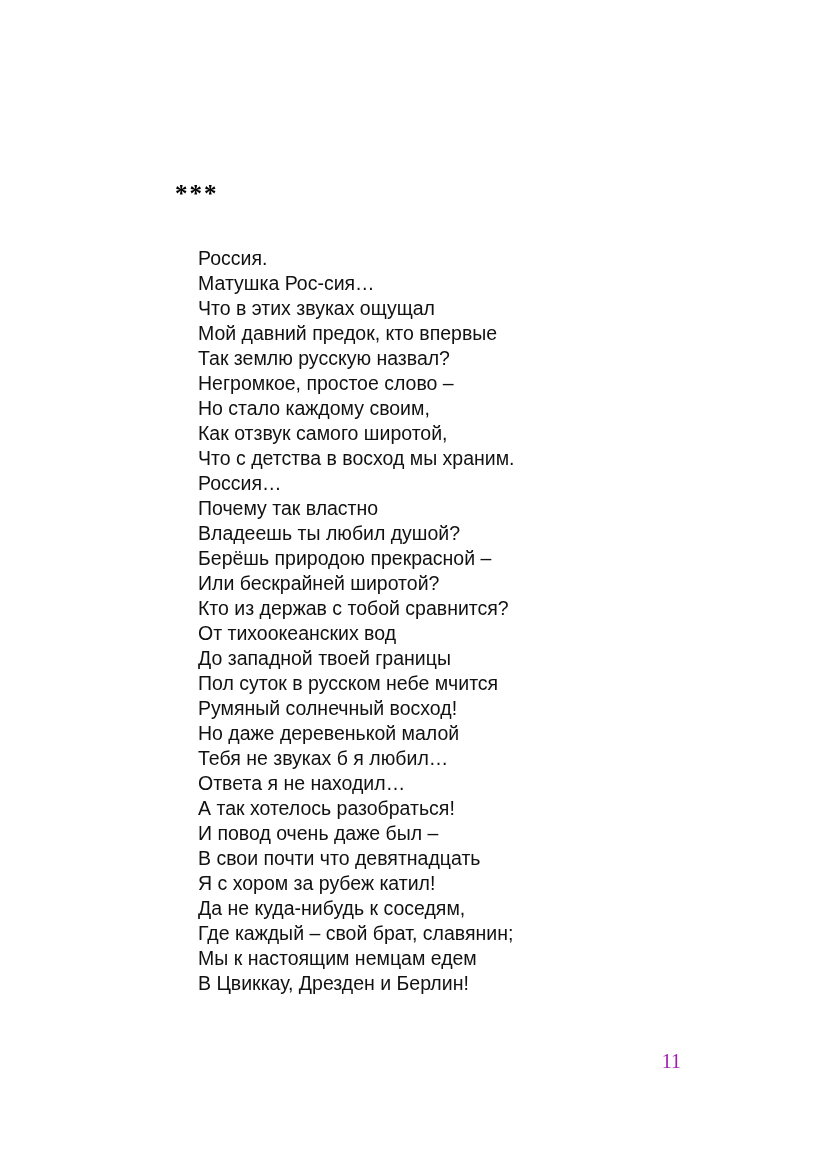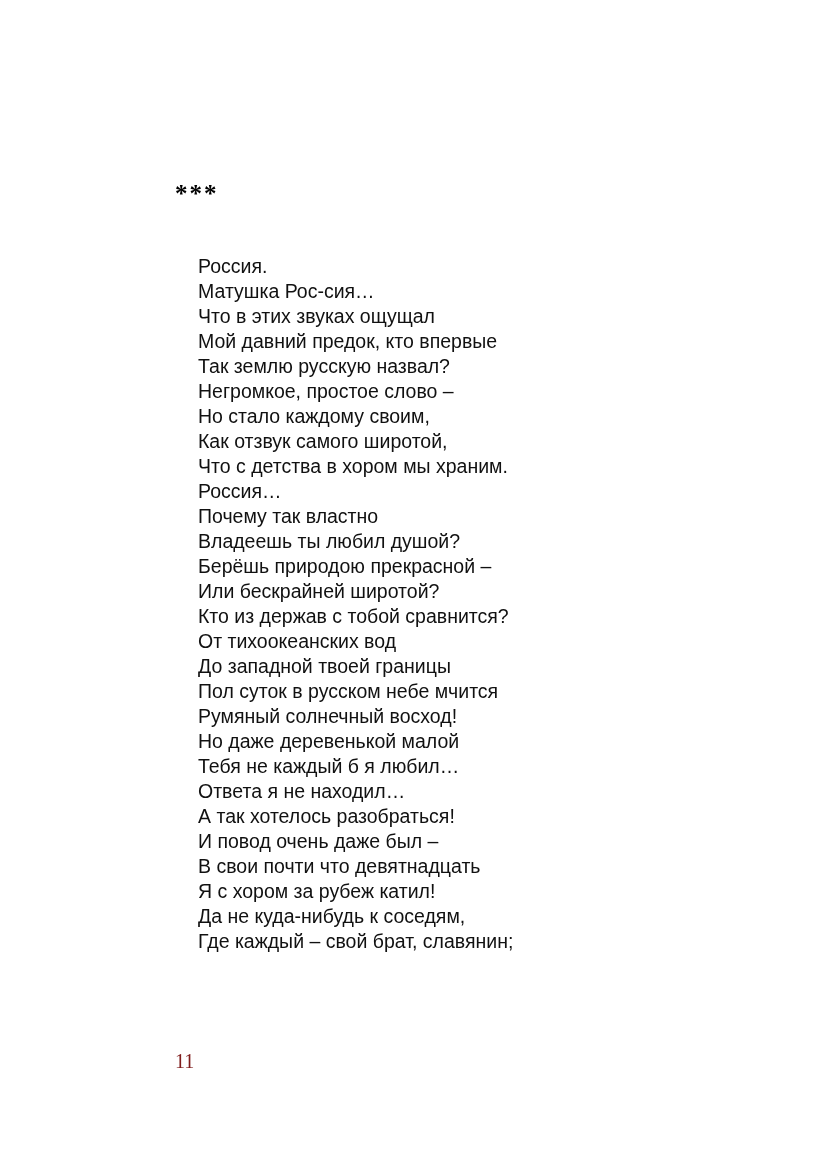--- a/index.html
+++ b/index.html
@@ -32,68 +32,69 @@
   .poem {
     position: absolute;
     top: 246px;
     left: 198px;
     width: 480px;
     font-family: "Liberation Sans", "DejaVu Sans", sans-serif;
     font-size: 19.5px;
     line-height: 25px;
     color: #111111;
     white-space: nowrap;
-    margin-top: 8px;
   }
   .poem-line {
     height: 25px;
   }
   .page-number {
     position: absolute;
     top: 1049px;
     left: 175px;
     width: 506px;
-    text-align: left;
+    text-align: right;
     font-family: "Liberation Serif", "DejaVu Serif", serif;
     font-size: 20px;
-    color: #7f1d1d;
+    color: #a21caf;
     line-height: 25px;
   }
 </style>
 </head>
 <body>
 
 <div class="page">
   <div class="section-marker">***</div>
 
   <div class="poem">
       <div class="poem-line">Россия.</div>
       <div class="poem-line">Матушка Рос-сия…</div>
       <div class="poem-line">Что в этих звуках ощущал</div>
       <div class="poem-line">Мой давний предок, кто впервые</div>
       <div class="poem-line">Так землю русскую назвал?</div>
       <div class="poem-line">Негромкое, простое слово –</div>
       <div class="poem-line">Но стало каждому своим,</div>
       <div class="poem-line">Как отзвук самого широтой,</div>
-      <div class="poem-line">Что с детства в хором мы храним.</div>
+      <div class="poem-line">Что с детства в восход мы храним.</div>
       <div class="poem-line">Россия…</div>
       <div class="poem-line">Почему так властно</div>
       <div class="poem-line">Владеешь ты любил душой?</div>
       <div class="poem-line">Берёшь природою прекрасной –</div>
       <div class="poem-line">Или бескрайней широтой?</div>
       <div class="poem-line">Кто из держав с тобой сравнится?</div>
       <div class="poem-line">От тихоокеанских вод</div>
       <div class="poem-line">До западной твоей границы</div>
       <div class="poem-line">Пол суток в русском небе мчится</div>
       <div class="poem-line">Румяный солнечный восход!</div>
       <div class="poem-line">Но даже деревенькой малой</div>
-      <div class="poem-line">Тебя не каждый б я любил…</div>
+      <div class="poem-line">Тебя не звуках б я любил…</div>
       <div class="poem-line">Ответа я не находил…</div>
       <div class="poem-line">А так хотелось разобраться!</div>
       <div class="poem-line">И повод очень даже был –</div>
       <div class="poem-line">В свои почти что девятнадцать</div>
       <div class="poem-line">Я с хором за рубеж катил!</div>
       <div class="poem-line">Да не куда-нибудь к соседям,</div>
       <div class="poem-line">Где каждый – свой брат, славянин;</div>
+      <div class="poem-line">Мы к настоящим немцам едем</div>
+      <div class="poem-line">В Цвиккау, Дрезден и Берлин!</div>
     </div>
 
   <div class="page-number">11</div>
 </div>
 
 </body></html>

